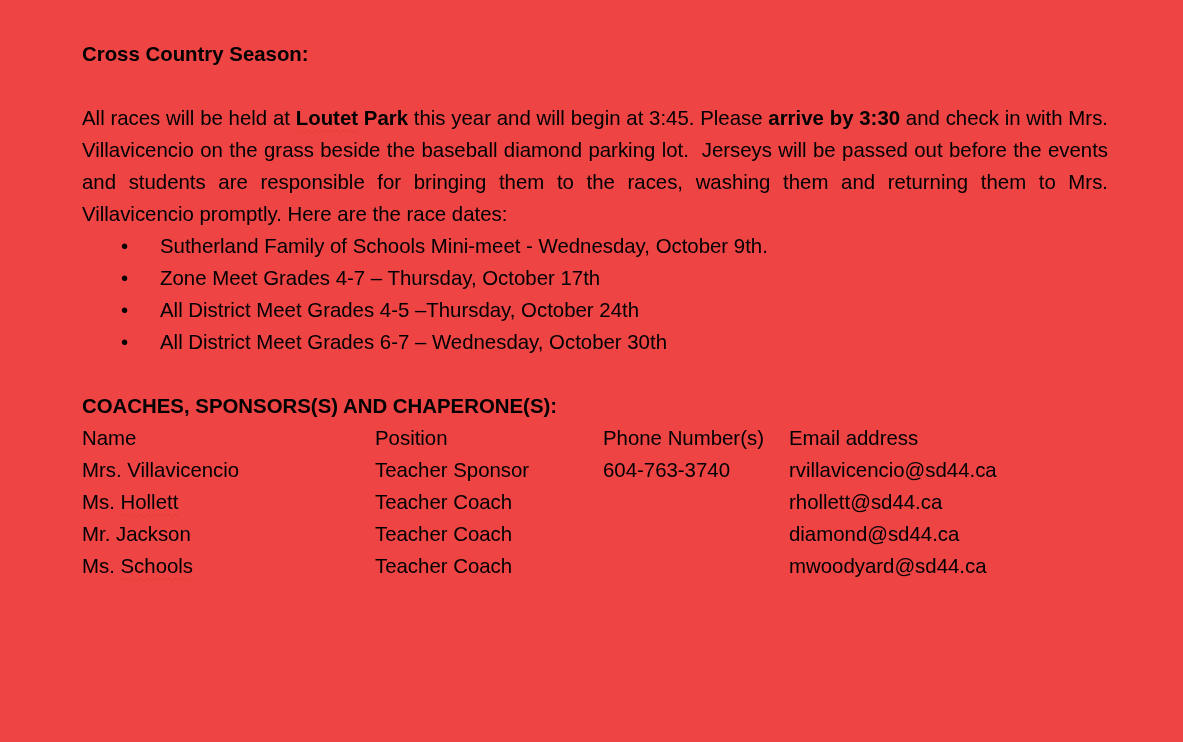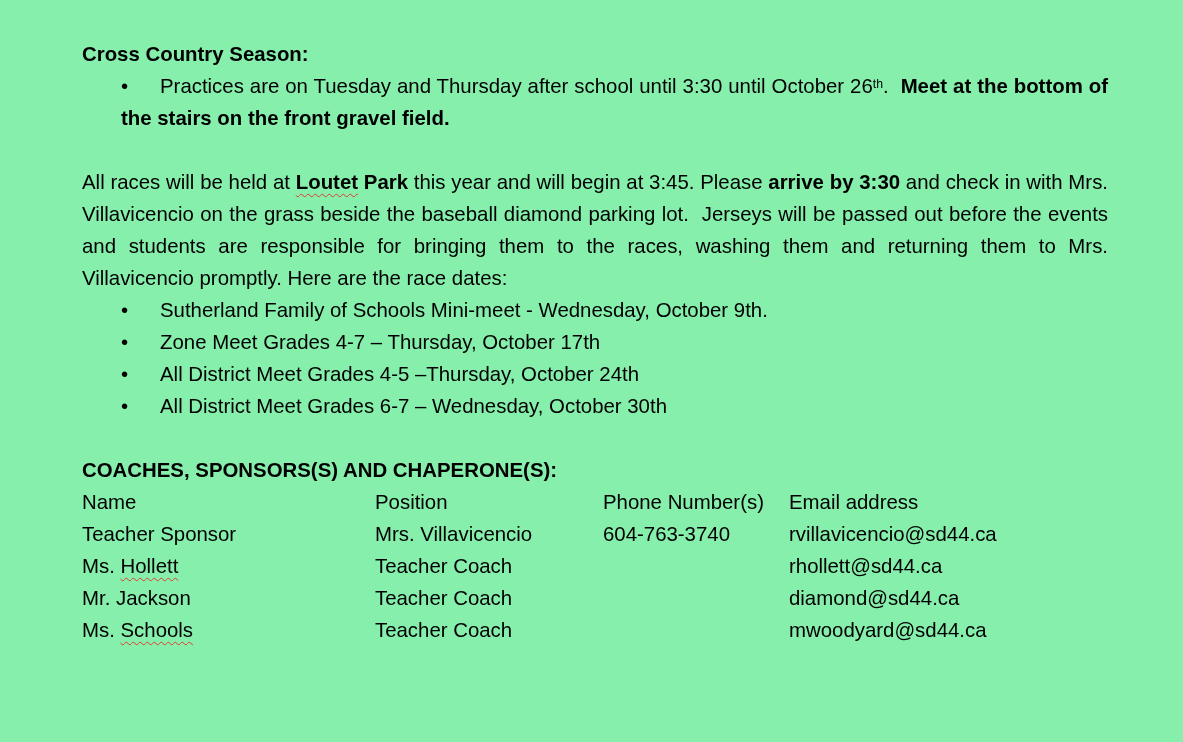--- a/index.html
+++ b/index.html
@@ -1,21 +1,21 @@
 <!DOCTYPE html>
 <html style="--squiggle: #e03c31;"><head>
 <meta charset="utf-8">
 <style>
   html, body { margin: 0; padding: 0; background: #ffffff; }
   .page {
     box-sizing: border-box;
     width: 1183px;
     height: 742px;
     padding: 38px 75px 0 82px;
-    background: #86efac;
+    background: #ef4444;
     color: #000000;
     font-family: "Liberation Sans", sans-serif;
     font-size: 20.4px;
     line-height: 32px;
     overflow: hidden;
   }
   .para { margin: 0; white-space: pre-wrap; }
   .justify { text-align: justify; }
   .b { font-weight: bold; }
   .spacer { height: 32px; }
@@ -46,43 +46,42 @@
   }
 </style>
 </head>
 <body style="background: rgb(255, 255, 255);">
 
 <div class="page">
 
   <div class="para b">Cross Country Season:</div>
 
 
-  <div class="para hang justify"><span class="marker">•</span><span>Practices are on Tuesday and Thursday after school until 3:30 until October 26</span><sup>th</sup><span>.  </span><span class="b">Meet at the bottom of the stairs on the front gravel field.</span></div>
 
   <div class="spacer"></div>
 
   <div class="para justify"><span>All races will be held at </span><span class="b squiggle">Loutet</span><span class="b"> Park</span><span> this year and will begin at 3:45. Please </span><span class="b">arrive by 3:30</span><span> and check in with Mrs. Villavicencio on the grass beside the baseball diamond parking lot.  Jerseys will be passed out before the events and students are responsible for bringing them to the races, washing them and returning them to Mrs. Villavicencio promptly. Here are the race dates:</span></div>
 
   <div class="para hang"><span class="marker">•</span><span>Sutherland Family of Schools Mini-meet - Wednesday, October 9th.</span></div>
   <div class="para hang"><span class="marker">•</span><span>Zone Meet Grades 4-7 – Thursday, October 17th</span></div>
   <div class="para hang"><span class="marker">•</span><span>All District Meet Grades 4-5 –Thursday, October 24th</span></div>
   <div class="para hang"><span class="marker">•</span><span>All District Meet Grades 6-7 – Wednesday, October 30th</span></div>
 
   <div class="spacer"></div>
 
   <div class="para b">COACHES, SPONSORS(S) AND CHAPERONE(S):</div>
 
   <div class="coach-table">
     <div class="cell"><span class="th">Name</span></div>
     <div class="cell"><span class="th">Position</span></div>
     <div class="cell"><span class="th">Phone Number(s)</span></div>
     <div class="cell"><span class="th">Email address</span></div>
 
+    <div class="cell"><span>Mrs. Villavicencio</span><span class="squiggle"></span></div>
     <div class="cell">Teacher Sponsor</div>
-    <div class="cell"><span>Mrs. Villavicencio</span><span class="squiggle"></span></div>
     <div class="cell">604-763-3740</div>
     <div class="cell">rvillavicencio@sd44.ca</div>
 
     <div class="cell"><span>Ms. </span><span class="squiggle">Hollett</span></div>
     <div class="cell">Teacher Coach</div>
     <div class="cell"></div>
     <div class="cell">rhollett@sd44.ca</div>
 
     <div class="cell"><span>Mr. Jackson</span><span class="squiggle"></span></div>
     <div class="cell">Teacher Coach</div>

